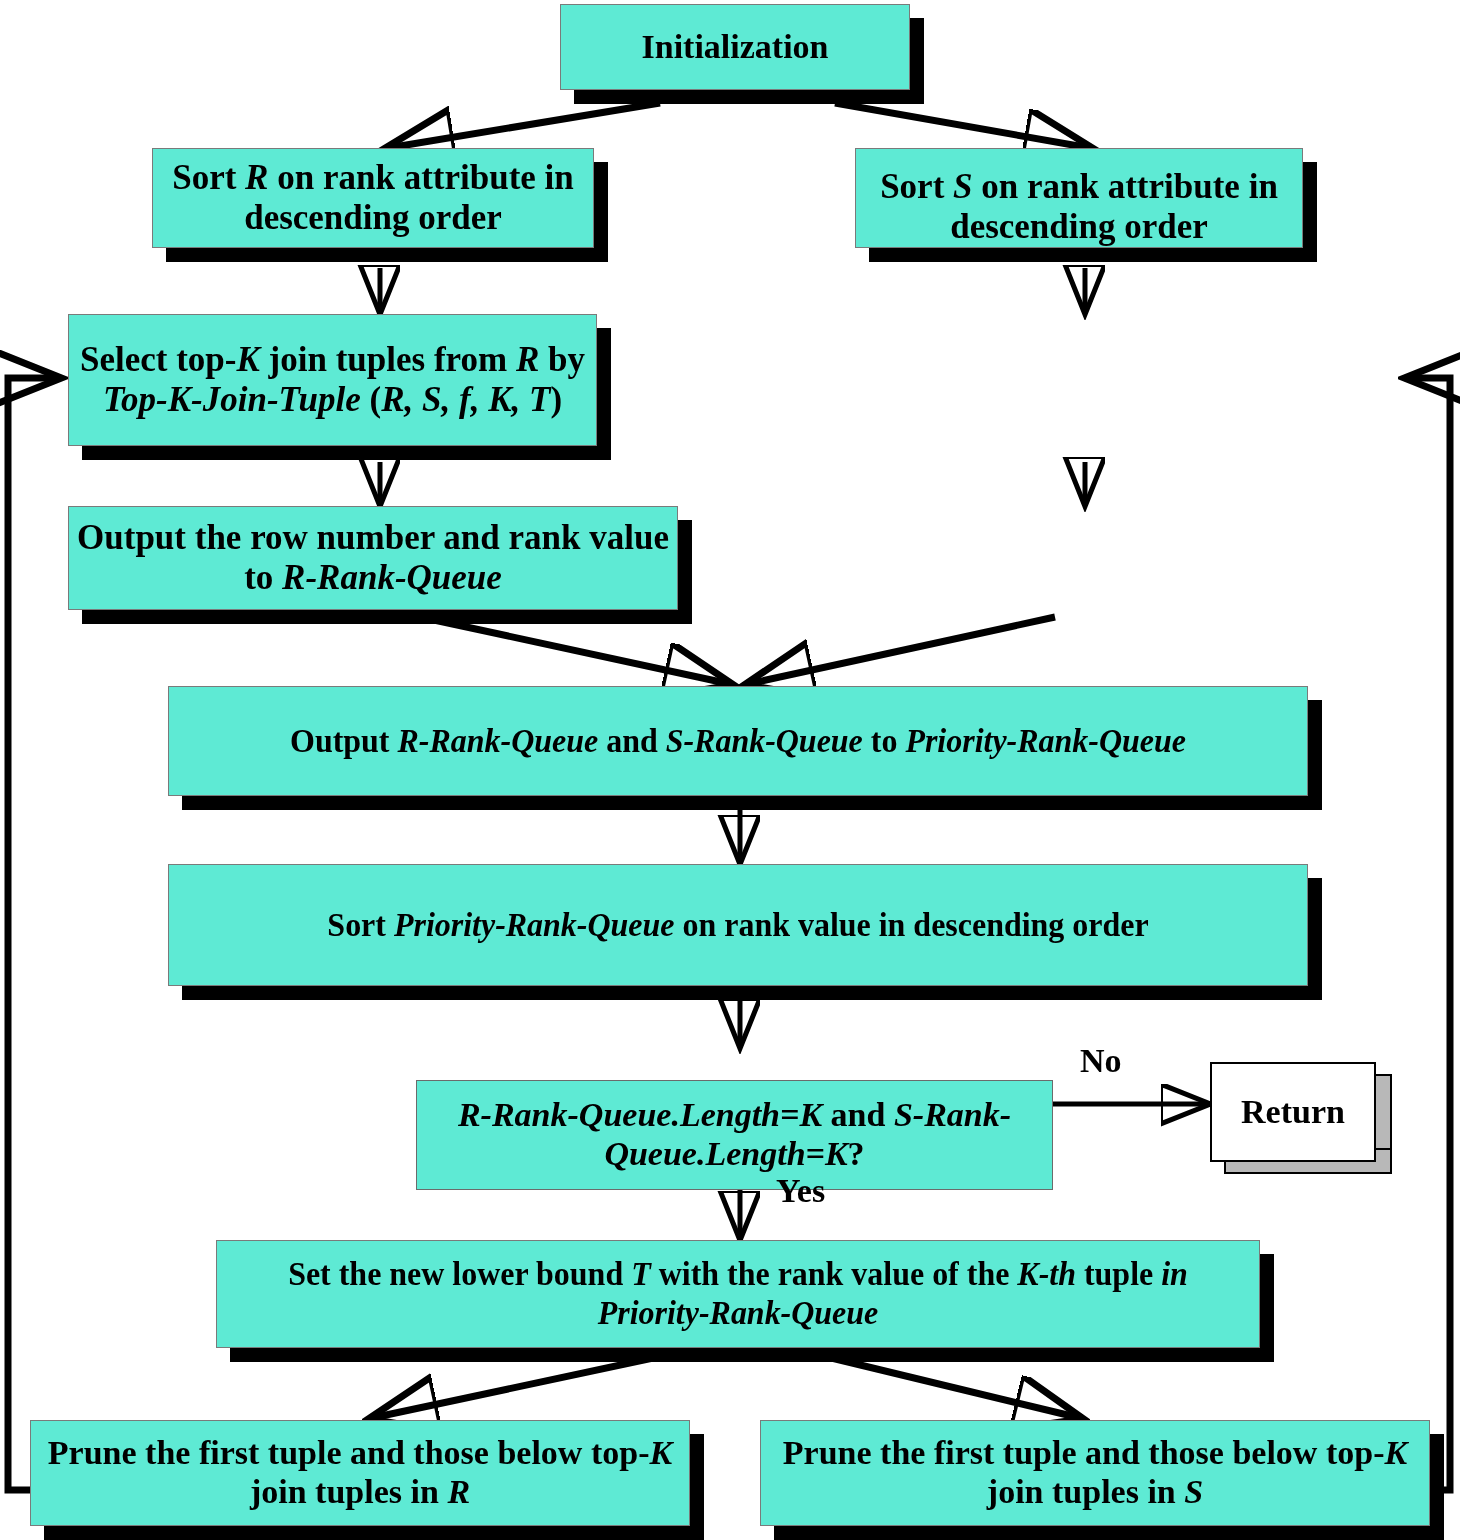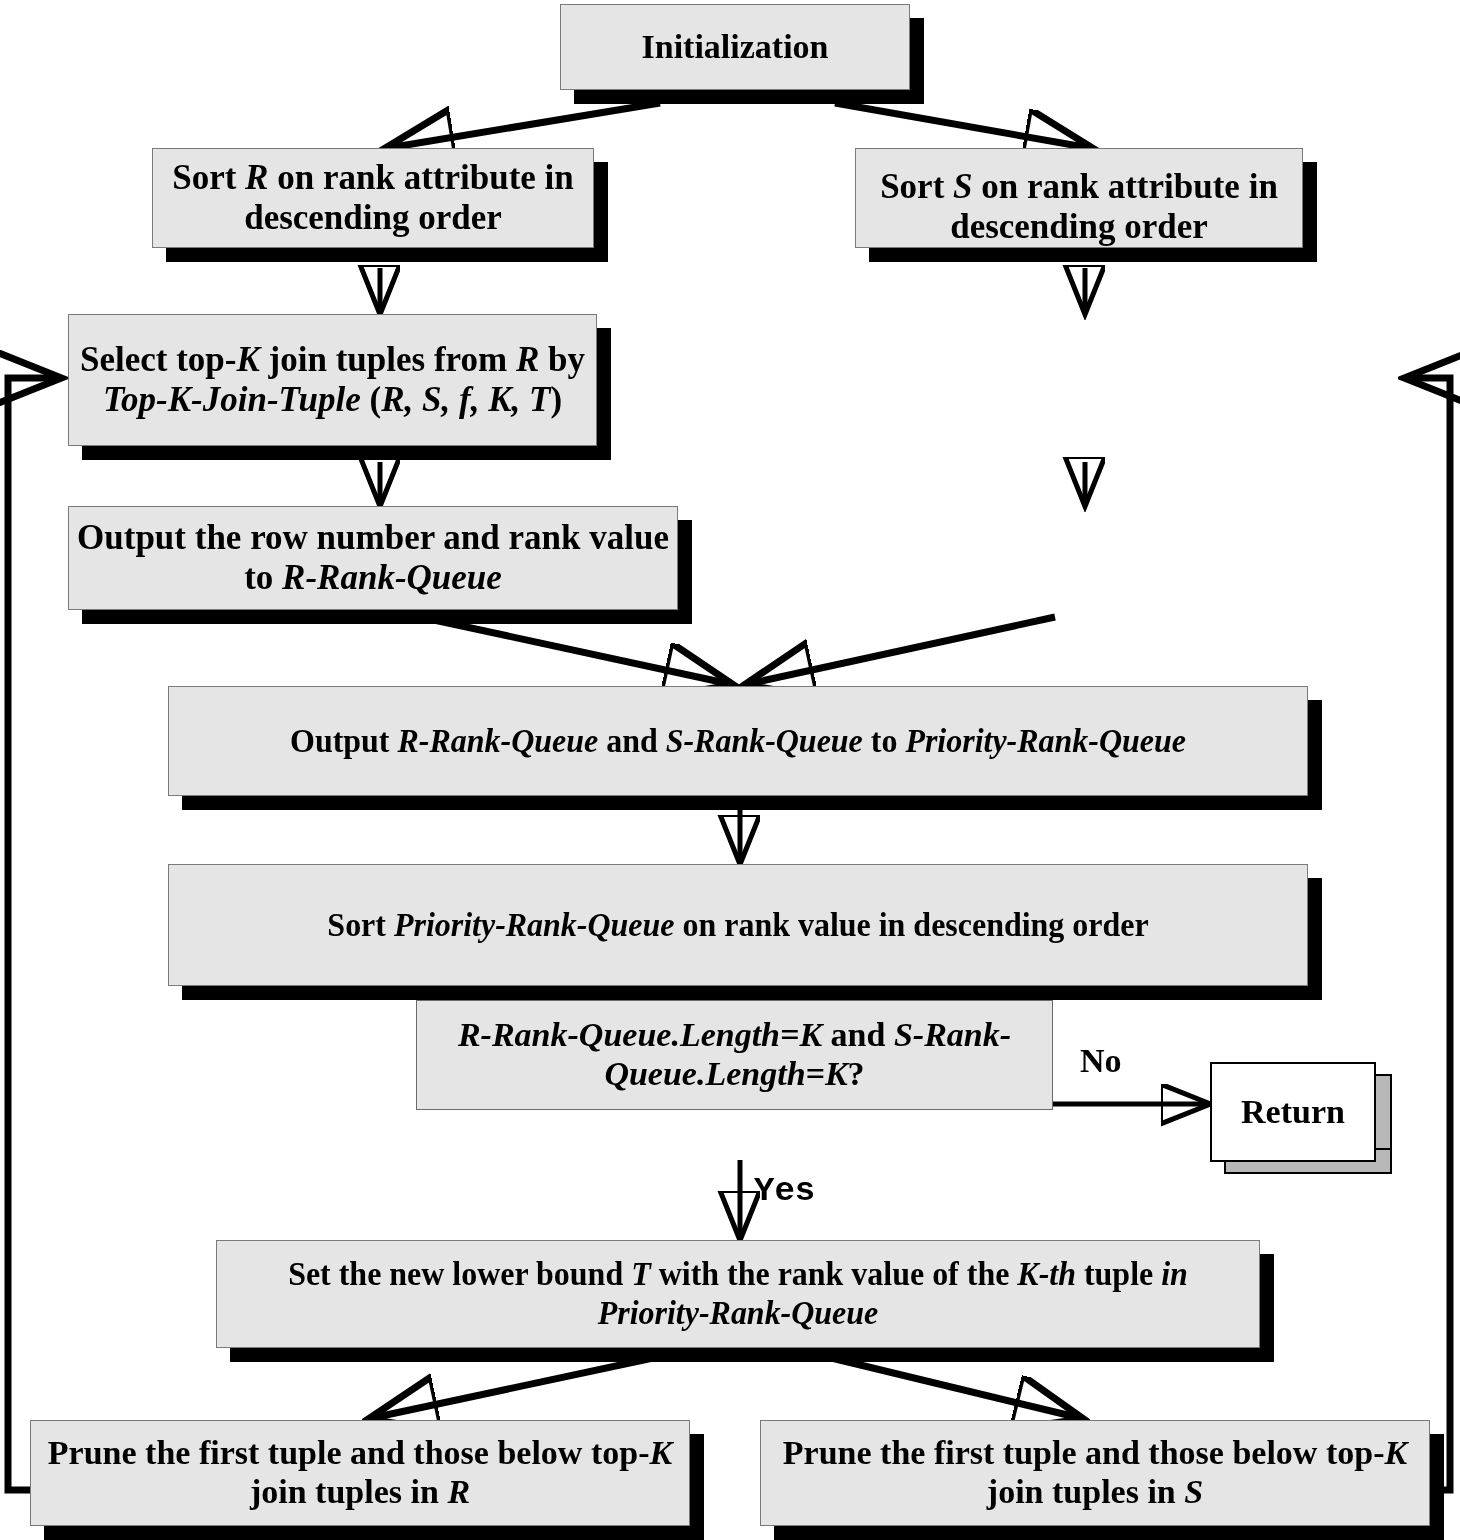--- a/index.html
+++ b/index.html
@@ -14,21 +14,21 @@
     position: relative;
     width: 1460px;
     height: 1540px;
     background: #ffffff;
     overflow: hidden;
   }
   
   .node {
     position: absolute;
     box-sizing: border-box;
-    background: #e5e5e5;
+    background: #5eead4;
     border: 1.5px solid #7a7a7a;
     display: flex;
     align-items: center;
     justify-content: center;
     text-align: center;
     font-weight: bold;
     color: #000000;
     line-height: 1.14;
     z-index: 5;
   }
@@ -164,35 +164,35 @@
 
 
   <div class="node shadowed" style="left:168px; top:686px; width:1140px; height:110px;">
     <span class="txt t34 narrowtxt">Output <i>R-Rank-Queue</i> and <i>S-Rank-Queue</i> to <i>Priority-Rank-Queue</i></span>
   </div>
 
   <div class="node shadowed" style="left:168px; top:864px; width:1140px; height:122px;">
     <span class="txt t34 narrowtxt">Sort <i>Priority-Rank-Queue</i> on rank value in descending order</span>
   </div>
 
-  <div class="node" style="left:416px; top:1000px; width:637px; height:110px; border:1.5px solid #6b6b6b;">
+  <div class="node" style="left:416px; top:1080px; width:637px; height:110px; border:1.5px solid #6b6b6b;">
     <span class="txt t34"><i>R-Rank-Queue.Length=K</i> and <i>S-Rank-Queue.Length=K</i>?</span>
   </div>
 
   <div class="return-bevel-right" style="left:1366px; top:1074px; width:22px; height:96px;"></div>
   <div class="return-bevel-bottom" style="left:1224px; top:1148px; width:164px; height:22px;"></div>
   <div class="return-box" style="left:1210px; top:1062px; width:166px; height:100px;">
     <span>Return</span>
   </div>
 
   <div class="edge-label" style="left:1080px; top:1042px;">
     <span>No</span>
   </div>
 
-  <div class="edge-label" style="left:754px; top:1172px;font-family:Liberation Mono, monospace;">
+  <div class="edge-label" style="left:776px; top:1172px;">
     <span>Yes</span>
   </div>
 
   <div class="node shadowed" style="left:216px; top:1240px; width:1044px; height:108px;">
     <span class="txt t34 narrowtxt">Set the new lower bound <i>T</i> with the rank value of the <i>K-th</i> tuple <i>in Priority-Rank-Queue</i></span>
   </div>
 
   <div class="node shadowed" style="left:30px; top:1420px; width:660px; height:106px;">
     <span class="txt t34">Prune the first tuple and those below top-<i>K</i> join tuples in <i>R</i></span>
   </div>

